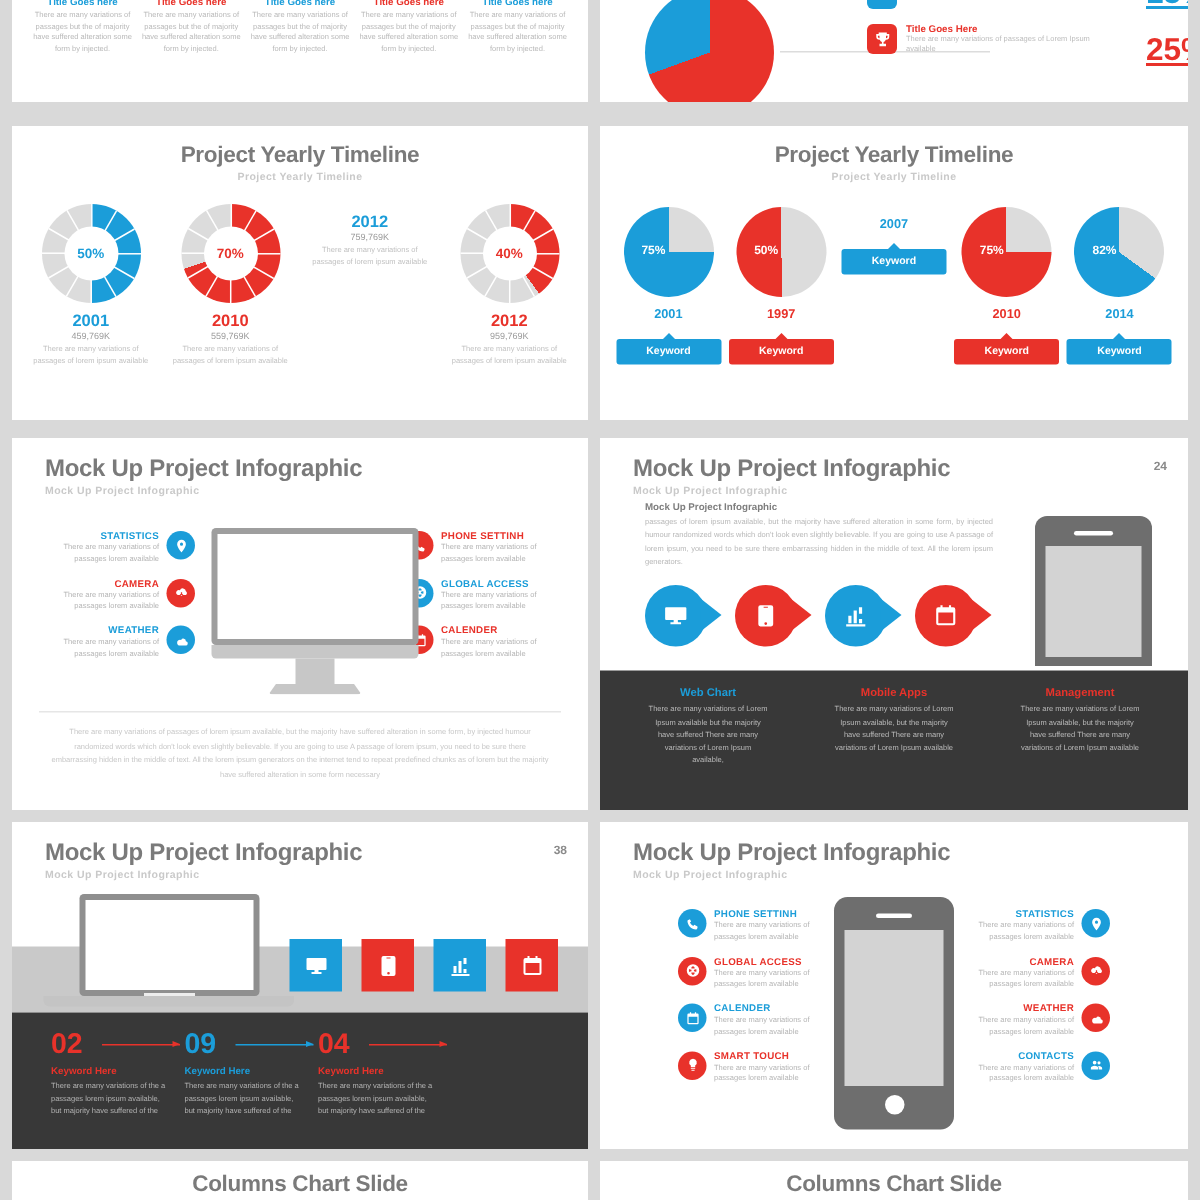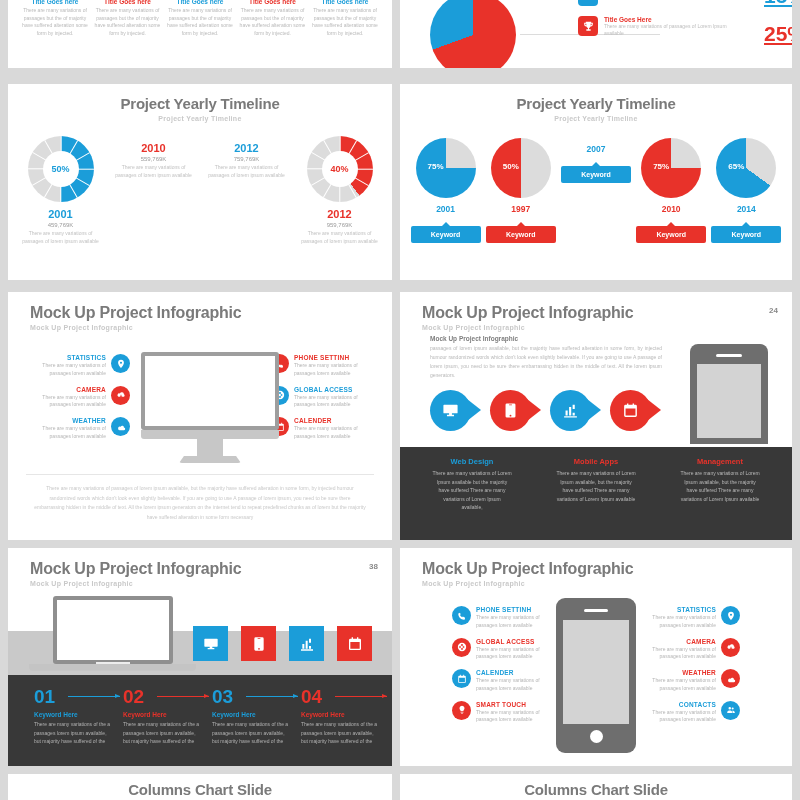--- a/index.html
+++ b/index.html
@@ -250,20 +250,37 @@
               <i style="transform:translate(-50%,0) rotate(300deg)"></i>
               <i style="transform:translate(-50%,0) rotate(330deg)"></i>
             </div>
             <div class="hole" style="color:#1b9dd9">50%</div>
           </div>
           <div class="dyear" style="color:#1b9dd9">2001</div>
           <div class="dval">459,769K</div>
           <div class="ddesc">There are many variations of passages of lorem ipsum available</div>
         </div>
         <div class="dwrap">
+          <div class="donut" style="background:conic-gradient(#e8322a 0deg 252deg,#dcdcdc 252deg 360deg)">
+            <div class="ticks">
+              <i style="transform:translate(-50%,0) rotate(0deg)"></i>
+              <i style="transform:translate(-50%,0) rotate(30deg)"></i>
+              <i style="transform:translate(-50%,0) rotate(60deg)"></i>
+              <i style="transform:translate(-50%,0) rotate(90deg)"></i>
+              <i style="transform:translate(-50%,0) rotate(120deg)"></i>
+              <i style="transform:translate(-50%,0) rotate(150deg)"></i>
+              <i style="transform:translate(-50%,0) rotate(180deg)"></i>
+              <i style="transform:translate(-50%,0) rotate(210deg)"></i>
+              <i style="transform:translate(-50%,0) rotate(240deg)"></i>
+              <i style="transform:translate(-50%,0) rotate(270deg)"></i>
+              <i style="transform:translate(-50%,0) rotate(300deg)"></i>
+              <i style="transform:translate(-50%,0) rotate(330deg)"></i>
+            </div>
+            <div class="hole" style="color:#e8322a">70%</div>
+          </div>
           <div class="dyear" style="color:#e8322a">2010</div>
           <div class="dval">559,769K</div>
           <div class="ddesc">There are many variations of passages of lorem ipsum available</div>
         </div>
         <div class="dwrap">
           <div class="dyear" style="color:#1b9dd9">2012</div>
           <div class="dval">759,769K</div>
           <div class="ddesc">There are many variations of passages of lorem ipsum available</div>
         </div>
         <div class="dwrap">
@@ -325,21 +342,21 @@
           <div class="pie" style="background:conic-gradient(from 0deg,#dcdcdc 0deg 90deg,#e8322a 90deg 360deg)">
             <div class="lbl" style="left:12px;top:24px;">75%</div>
           </div>
           <div class="pyear" style="color:#e8322a">2010</div>
           <div class="kw r" style="background:#e8322a;color:#e8322a">
             <span style="color:#fff">Keyword</span>
           </div>
         </div>
         <div class="pwrap">
           <div class="pie" style="background:conic-gradient(from 0deg,#dcdcdc 0deg 126deg,#1b9dd9 126deg 360deg)">
-            <div class="lbl" style="left:12px;top:24px;">65%</div>
+            <div class="lbl" style="left:12px;top:24px;">82%</div>
           </div>
           <div class="pyear" style="color:#1b9dd9">2014</div>
           <div class="kw b" style="background:#1b9dd9;color:#1b9dd9">
             <span style="color:#fff">Keyword</span>
           </div>
         </div>
       </div>
   </div>
 
   <div class="slide" id="r3l">
@@ -480,21 +497,21 @@
       </div>
 
     <div class="phone-sm">
       <div class="spk"></div>
       <div class="scr"></div>
     </div>
 
     <div class="darkbar">
       <div class="darkcols" id="r3r-dark">
           <div class="darkcol">
-            <div class="h" style="color:#1b9dd9">Web Design</div>
+            <div class="h" style="color:#1b9dd9">Web Chart</div>
             <div class="p">There are many variations of Lorem Ipsum available but the majority have suffered There are many variations of Lorem Ipsum available,</div>
           </div>
           <div class="darkcol">
             <div class="h" style="color:#e8322a">Mobile Apps</div>
             <div class="p">There are many variations of Lorem Ipsum available, but the majority have suffered There are many variations of Lorem Ipsum available</div>
           </div>
           <div class="darkcol">
             <div class="h" style="color:#e8322a">Management</div>
             <div class="p">There are many variations of Lorem Ipsum available, but the majority have suffered There are many variations of Lorem Ipsum available</div>
           </div>
@@ -539,33 +556,27 @@
         <div class="sqicon" style="background: rgb(232, 50, 42);">
           <svg viewBox="0 0 24 24" class="">
             <path d="M7 2v2H5a2 2 0 0 0-2 2v13a2 2 0 0 0 2 2h14a2 2 0 0 0 2-2V6a2 2 0 0 0-2-2h-2V2h-2v2H9V2zM5 9h14v10H5z"></path>
           </svg>
         </div>
       </div>
 
     <div class="darkbar4">
       <div class="steps" id="r4l-steps">
           <div class="step">
-            <div class="num" style="color:#1b9dd9">01</div>
-            <div class="line" style="background:#1b9dd9;color:#1b9dd9"></div>
-            <div class="kh" style="color:#1b9dd9">Keyword Here</div>
-            <div class="p">There are many variations of the a passages lorem ipsum available, but majority have suffered of the</div>
-          </div>
-          <div class="step">
             <div class="num" style="color:#e8322a">02</div>
             <div class="line" style="background:#e8322a;color:#e8322a"></div>
             <div class="kh" style="color:#e8322a">Keyword Here</div>
             <div class="p">There are many variations of the a passages lorem ipsum available, but majority have suffered of the</div>
           </div>
           <div class="step">
-            <div class="num" style="color:#1b9dd9">03</div>
+            <div class="num" style="color:#1b9dd9">09</div>
             <div class="line" style="background:#1b9dd9;color:#1b9dd9"></div>
             <div class="kh" style="color:#1b9dd9">Keyword Here</div>
             <div class="p">There are many variations of the a passages lorem ipsum available, but majority have suffered of the</div>
           </div>
           <div class="step">
             <div class="num" style="color:#e8322a">04</div>
             <div class="line" style="background:#e8322a;color:#e8322a"></div>
             <div class="kh" style="color:#e8322a">Keyword Here</div>
             <div class="p">There are many variations of the a passages lorem ipsum available, but majority have suffered of the</div>
           </div>

